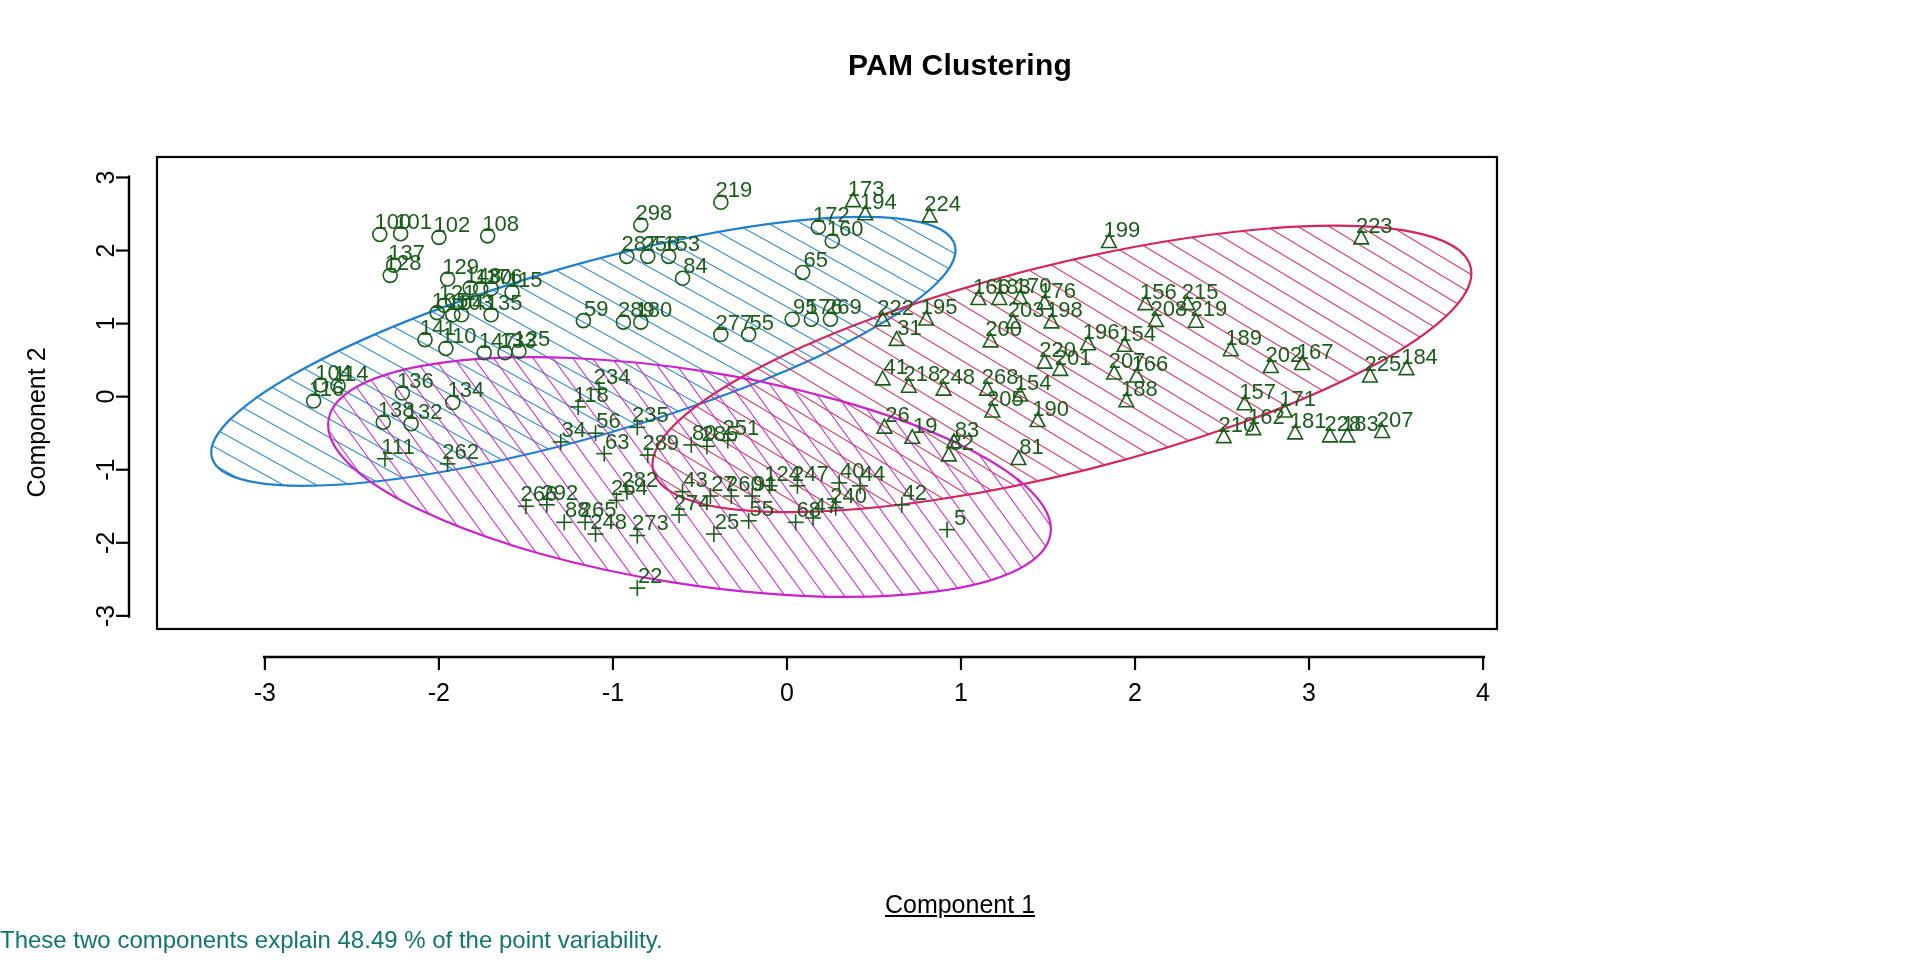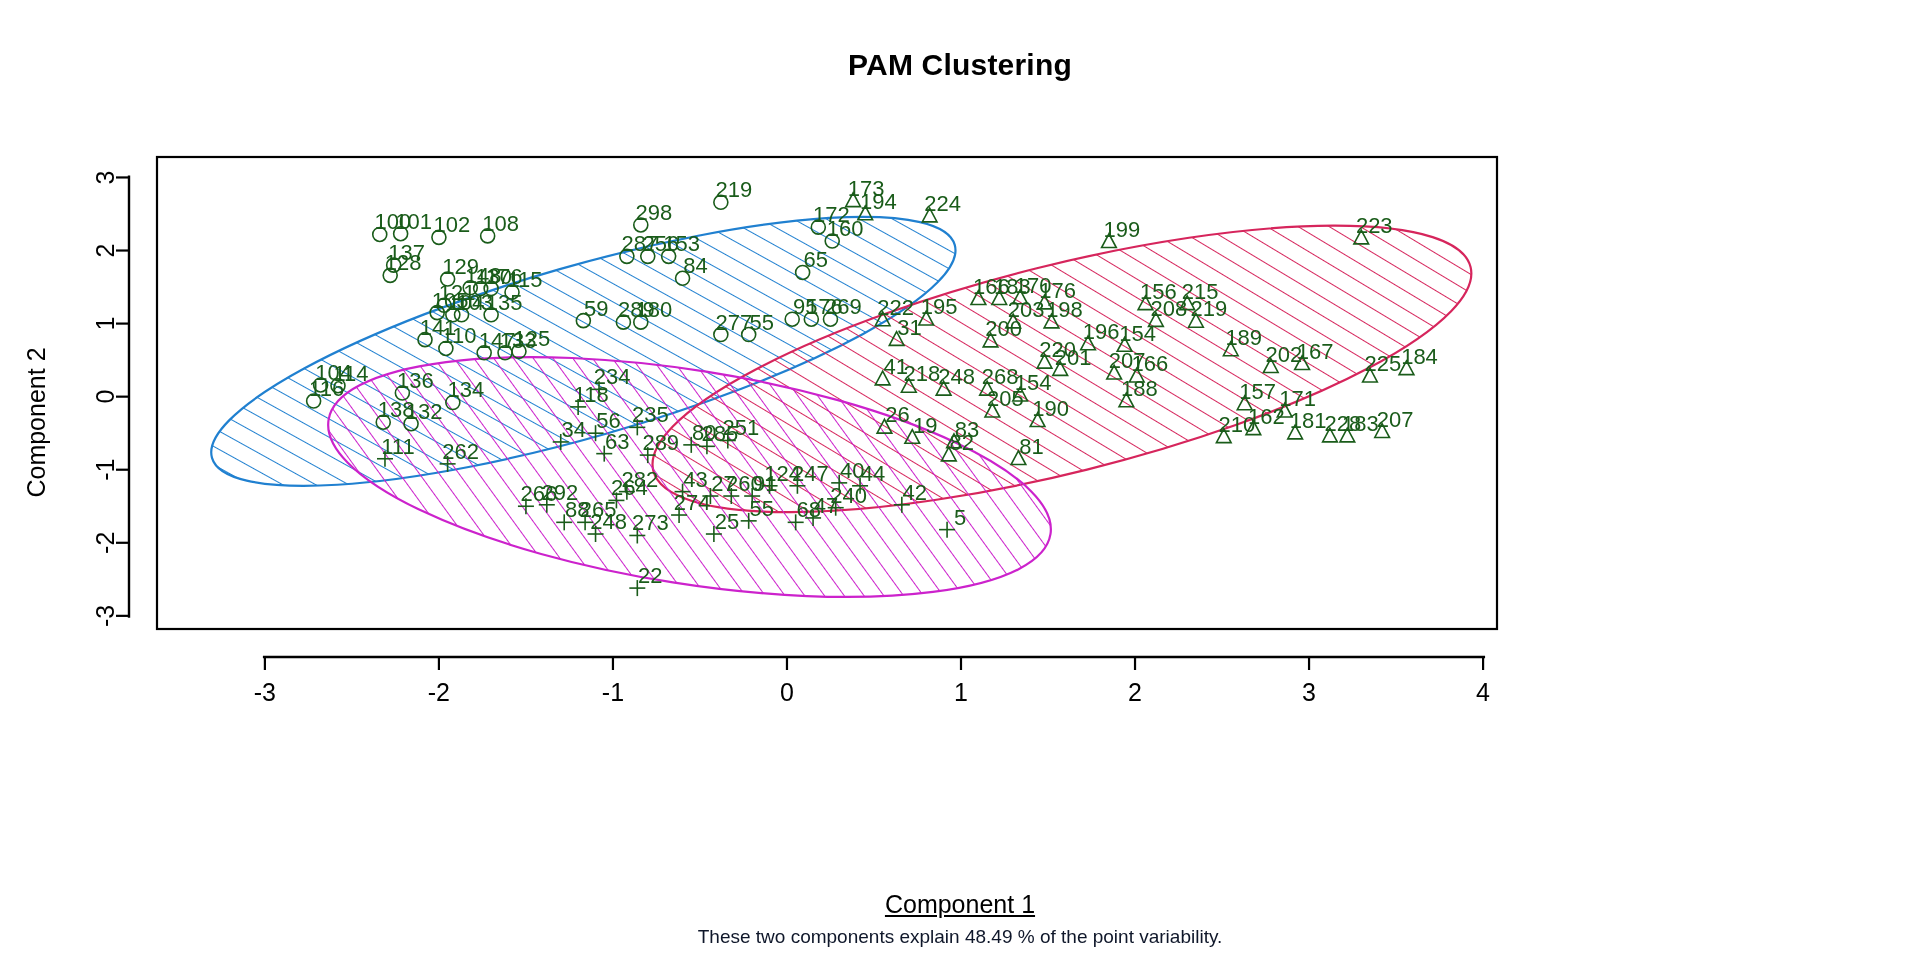--- a/index.html
+++ b/index.html
@@ -45,23 +45,23 @@
     text-align: center;
     font-size: 25px;
     color: #000000;
     text-decoration: underline;
   }
   .caption {
     position: absolute;
     left: 0;
     top: 922px;
     width: 1920px;
-    text-align: center;
-    font-size: 19px;
-    color: #0f172a;
+    text-align: left;
+    font-size: 24px;
+    color: #0f766e;
   }
   .axis-label-y {
     position: absolute;
     left: -84px;
     top: 404px;
     width: 240px;
     text-align: center;
     font-size: 25px;
     color: #000000;
     transform: rotate(-90deg);

